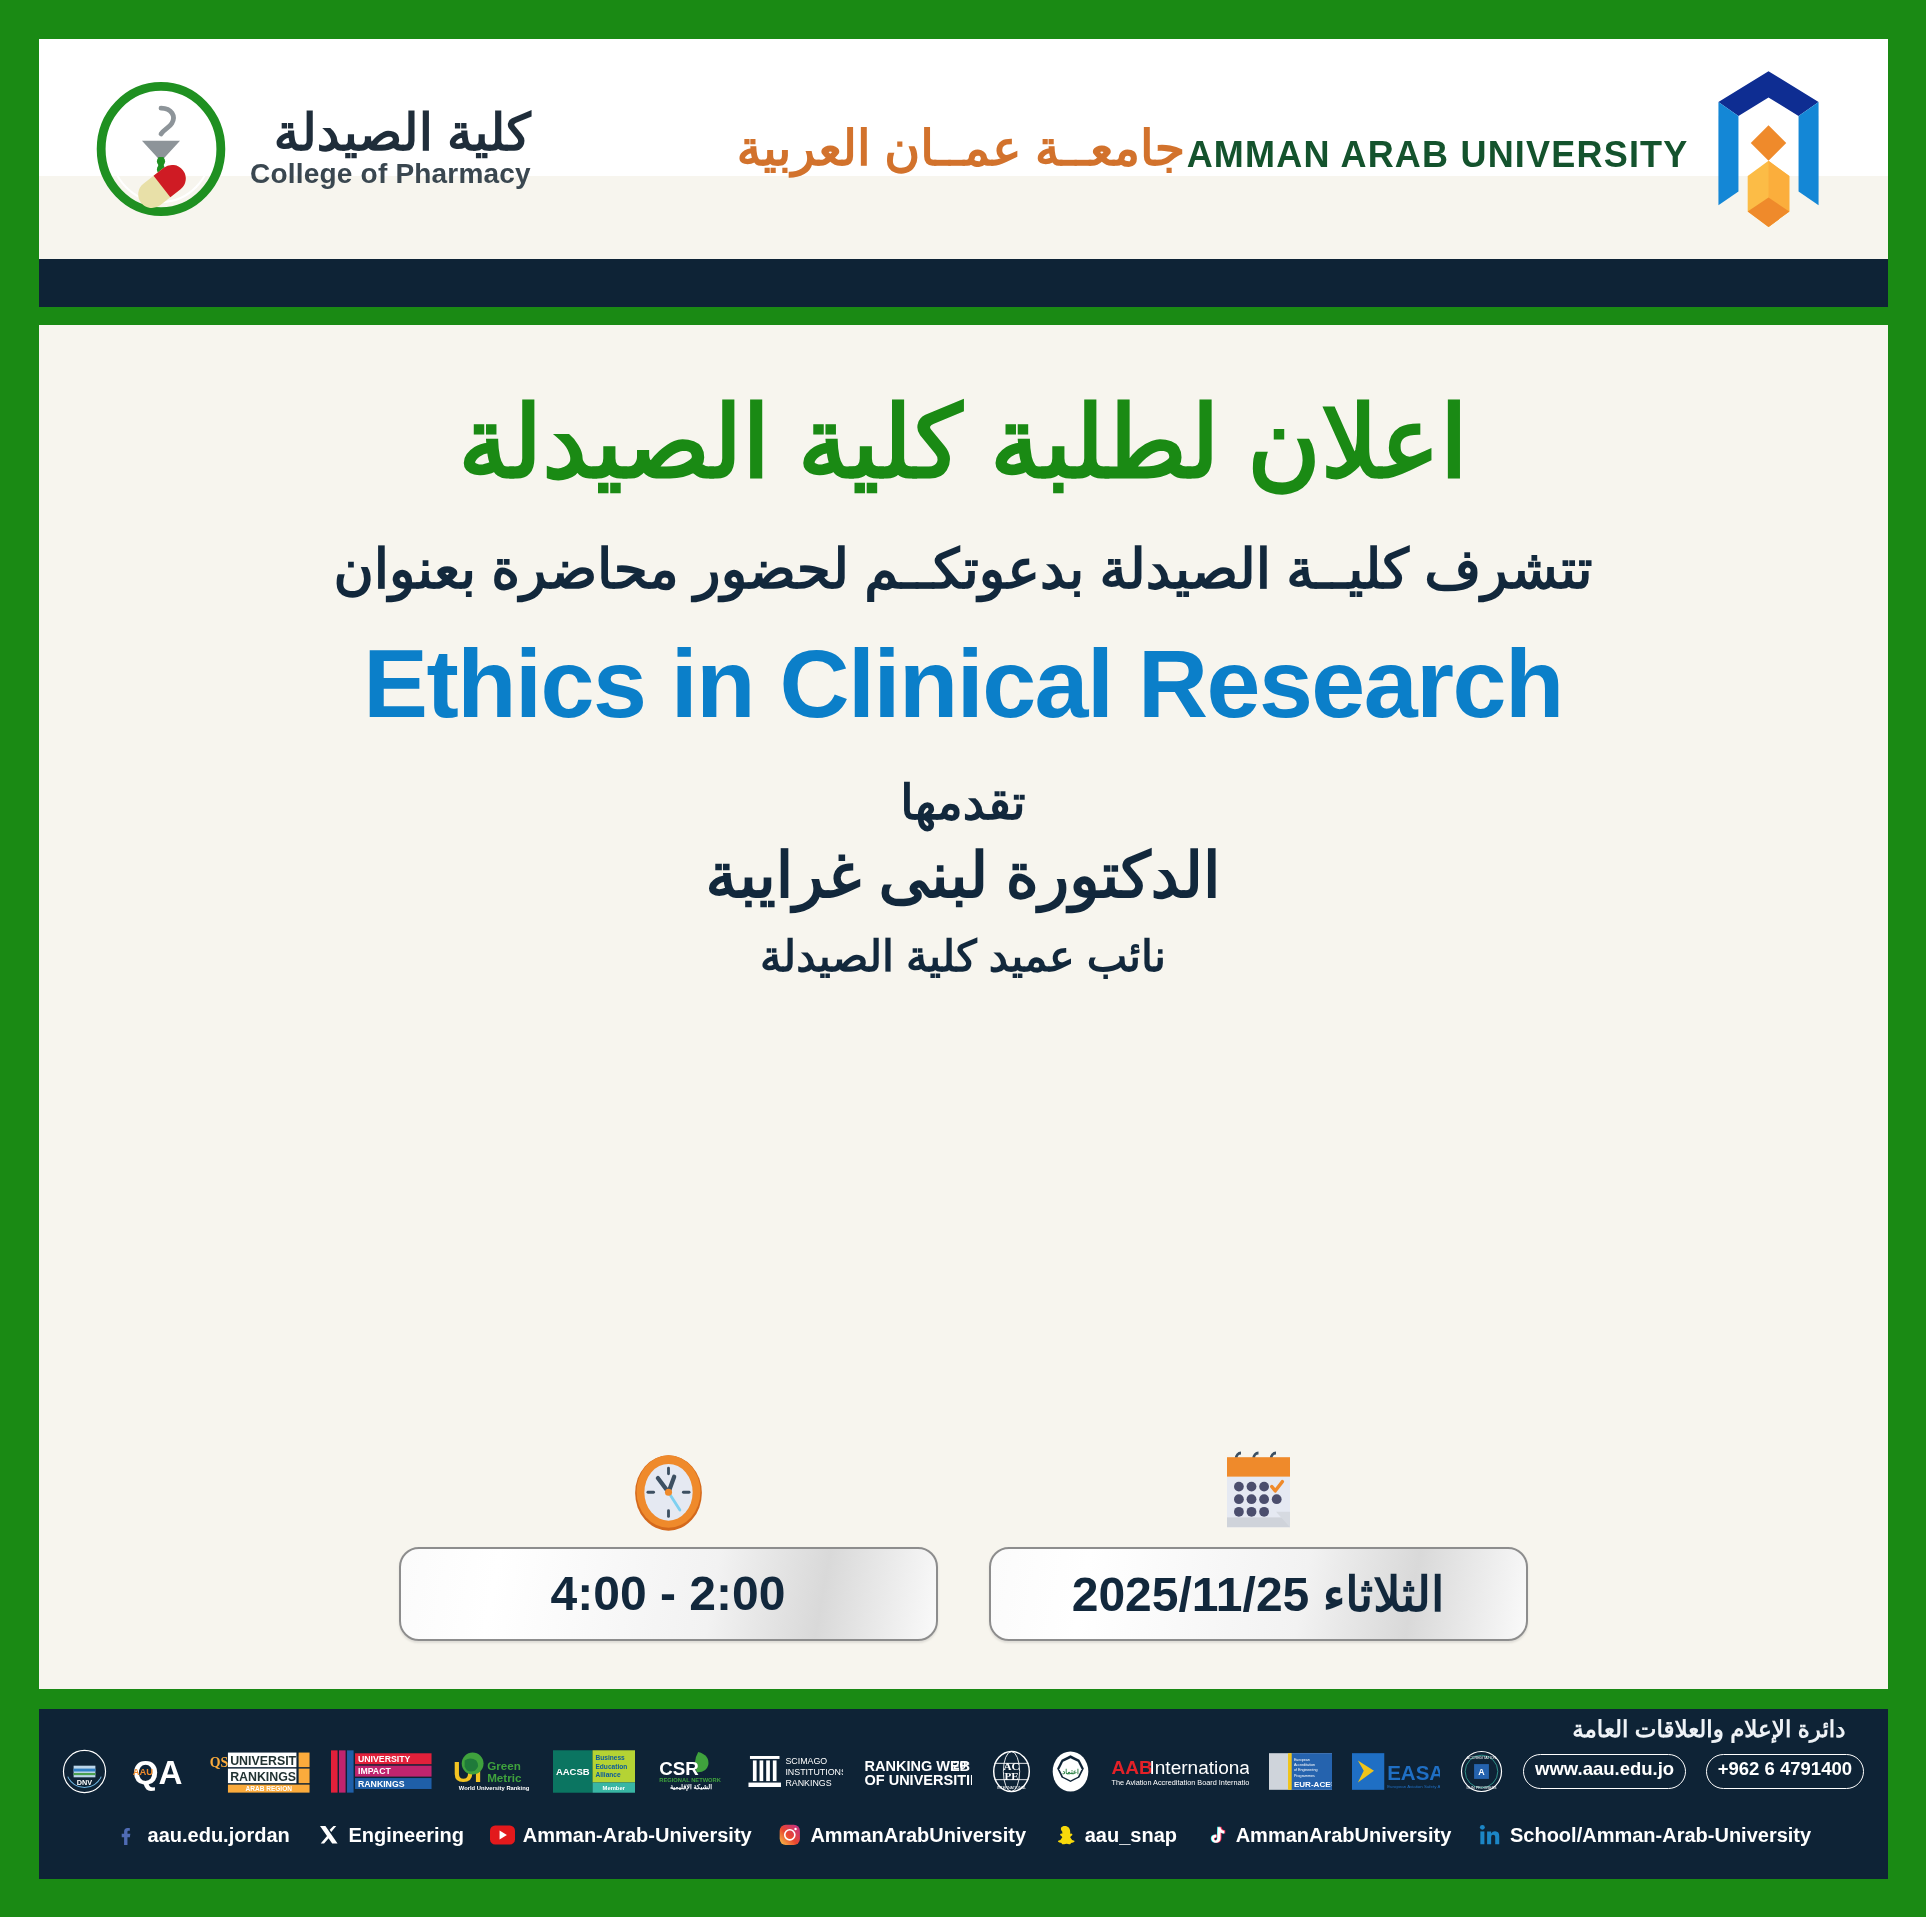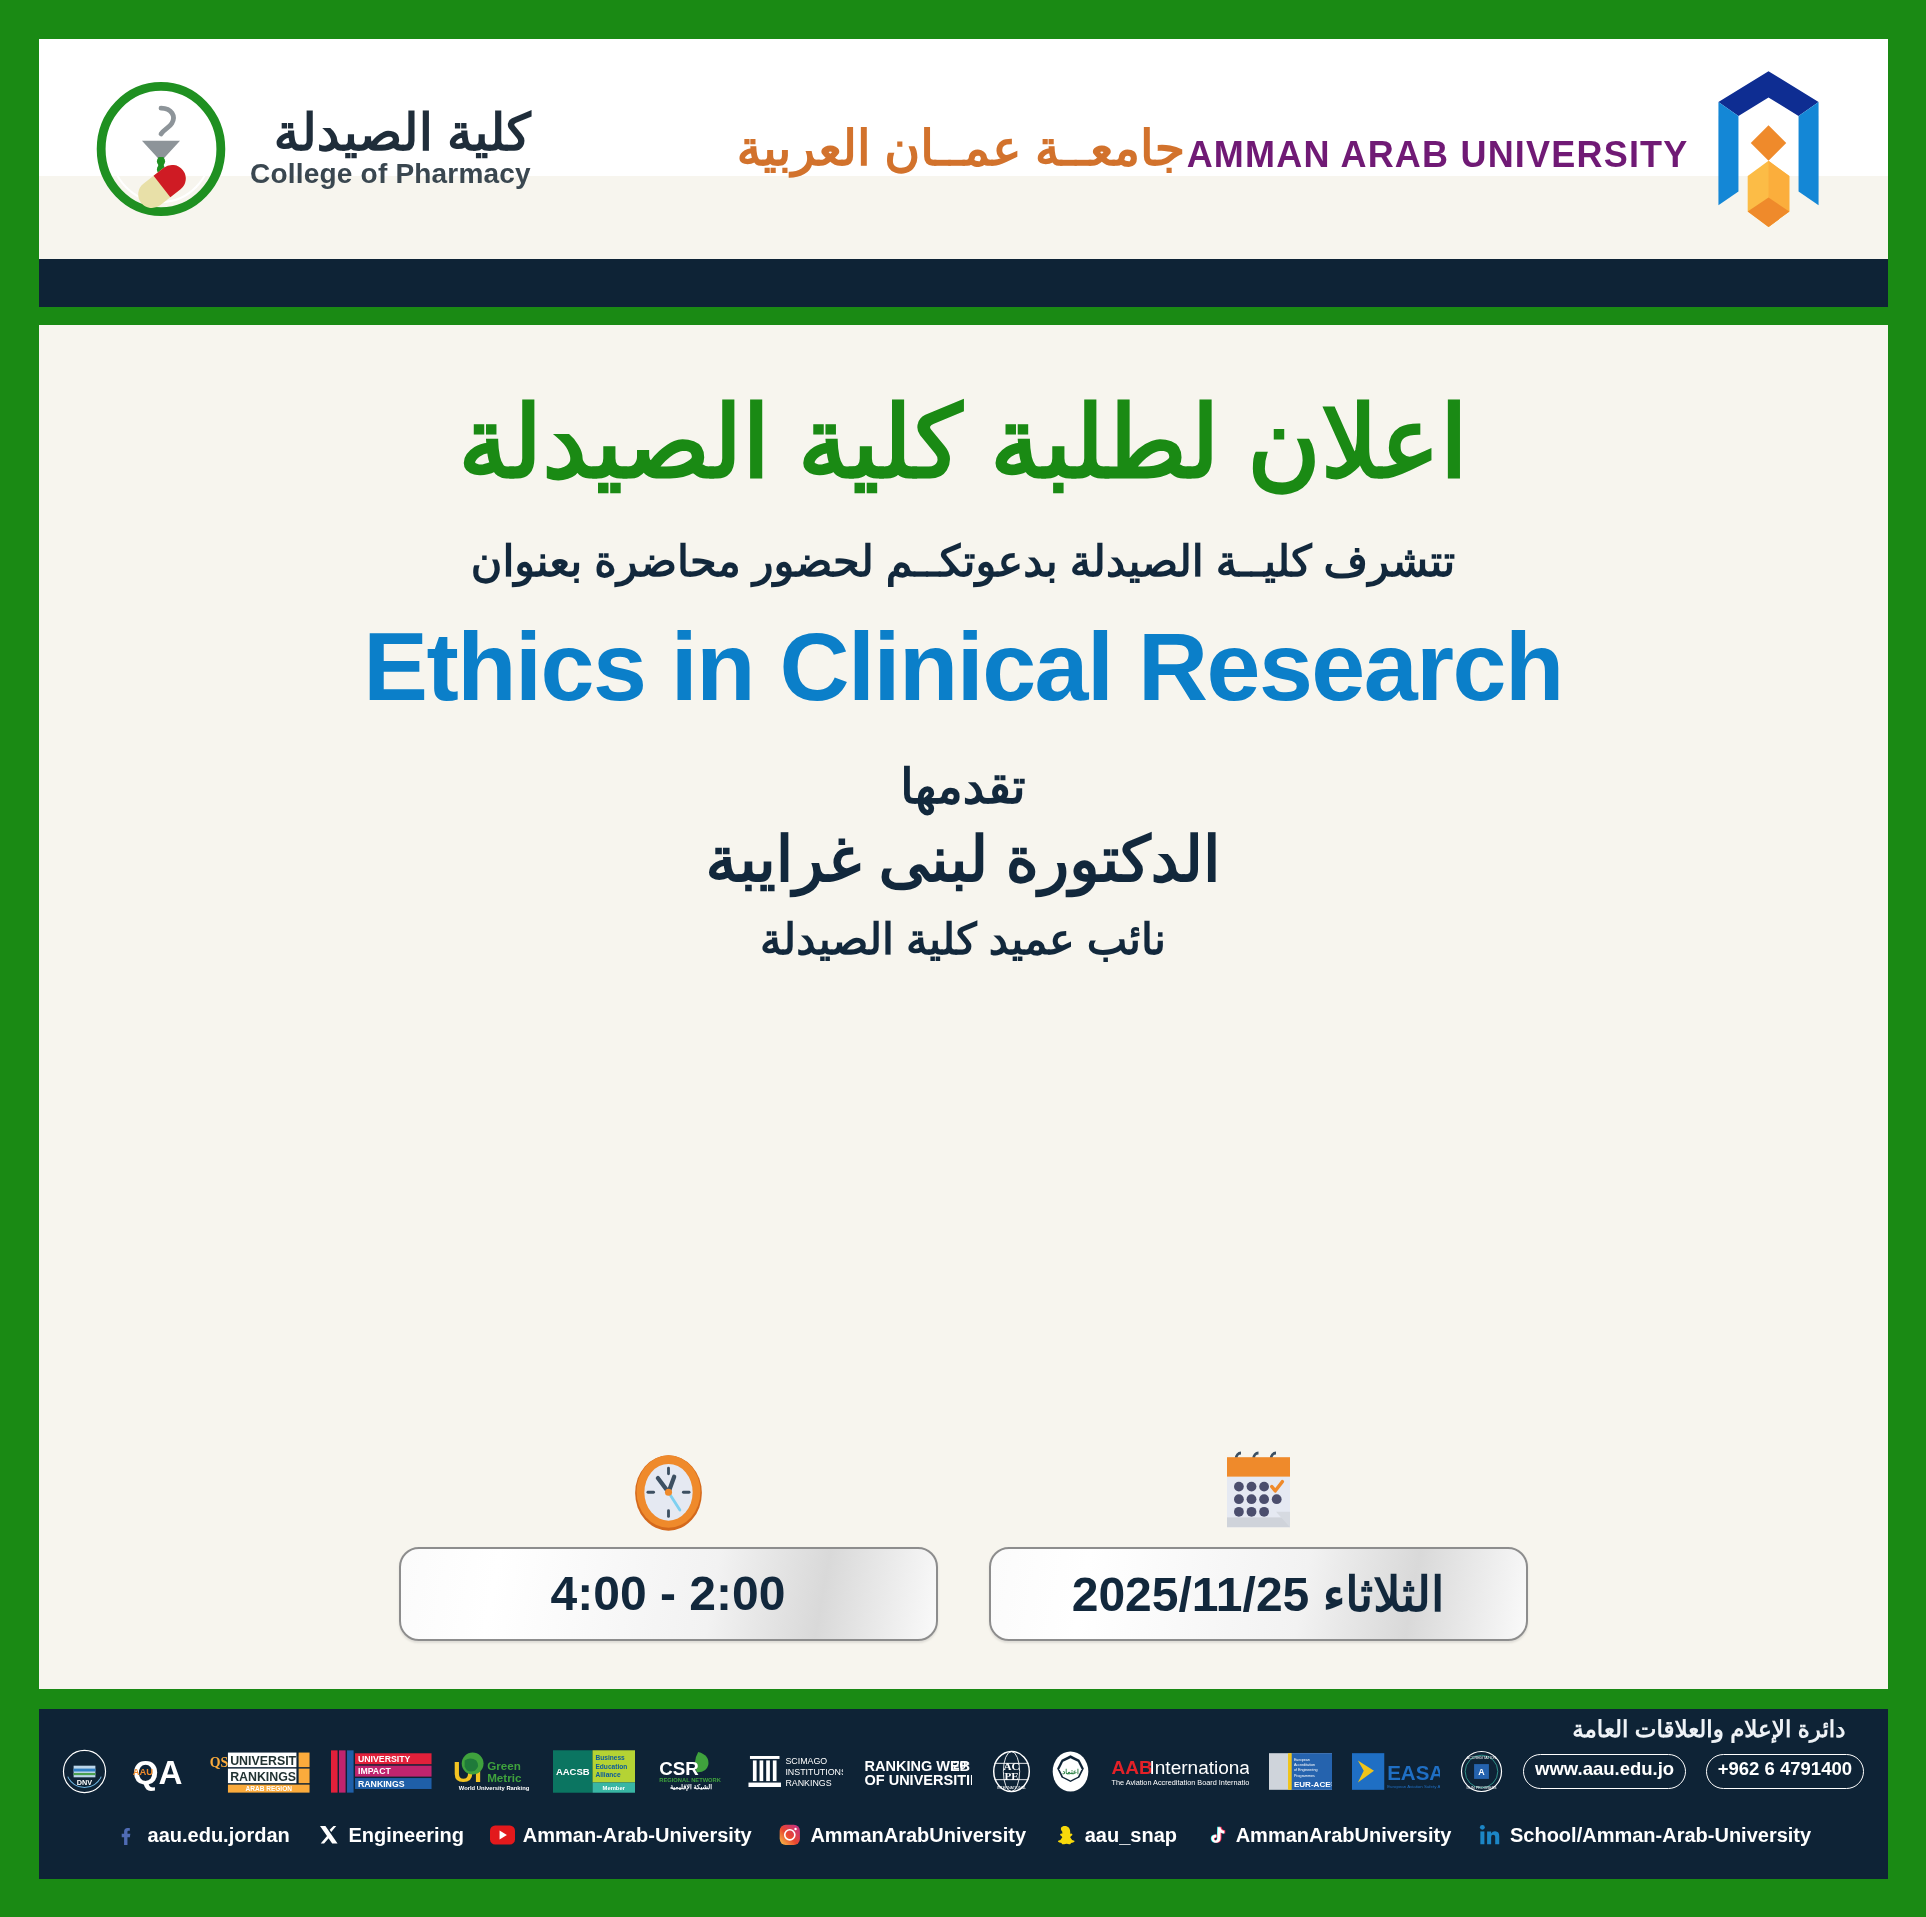--- a/index.html
+++ b/index.html
@@ -44,21 +44,21 @@
     letter-spacing:0.2px;
   }
   
   .uni-logo{display:flex;align-items:center;gap:14px;}
   .uni-text{display:flex;flex-direction:row;align-items:flex-end;gap:1.5px;}
   .uni-ar{
     font-size:49px;font-weight:600;color:#d2722c;line-height:1;
     direction:rtl;letter-spacing:0.8px;
   }
   .uni-en{
-    font-size:36px;font-weight:700;color:#701a75;line-height:1;
+    font-size:36px;font-weight:700;color:#14532d;line-height:1;
     letter-spacing:1.2px;
   }
   .uni-mark{width:131px;height:162px;flex:0 0 auto;}
 
   
   .navybar{
     position:absolute;left:20px;top:240px;width:1849px;height:48px;
     background:#0e2336;
   }
   
@@ -73,21 +73,21 @@
     margin-top:60px;
     text-align:center;
     direction:rtl;
     font-size:100px;font-weight:800;color:#1a8a14;
     line-height:1.15;
     letter-spacing:-0.8px;
   }
   .subtitle-ar{
     margin-top:31px;
     text-align:center;direction:rtl;
-    font-size:43px;font-weight:800;color:#12283c;
+    font-size:55px;font-weight:800;color:#12283c;
     line-height:1.4;
     padding:0 69px;
   }
   .title-en{
     margin-top:25px;
     text-align:center;
     font-size:97px;font-weight:800;color:#0b7fc9;
     line-height:1.05;
     letter-spacing:-1.5px;
   }

